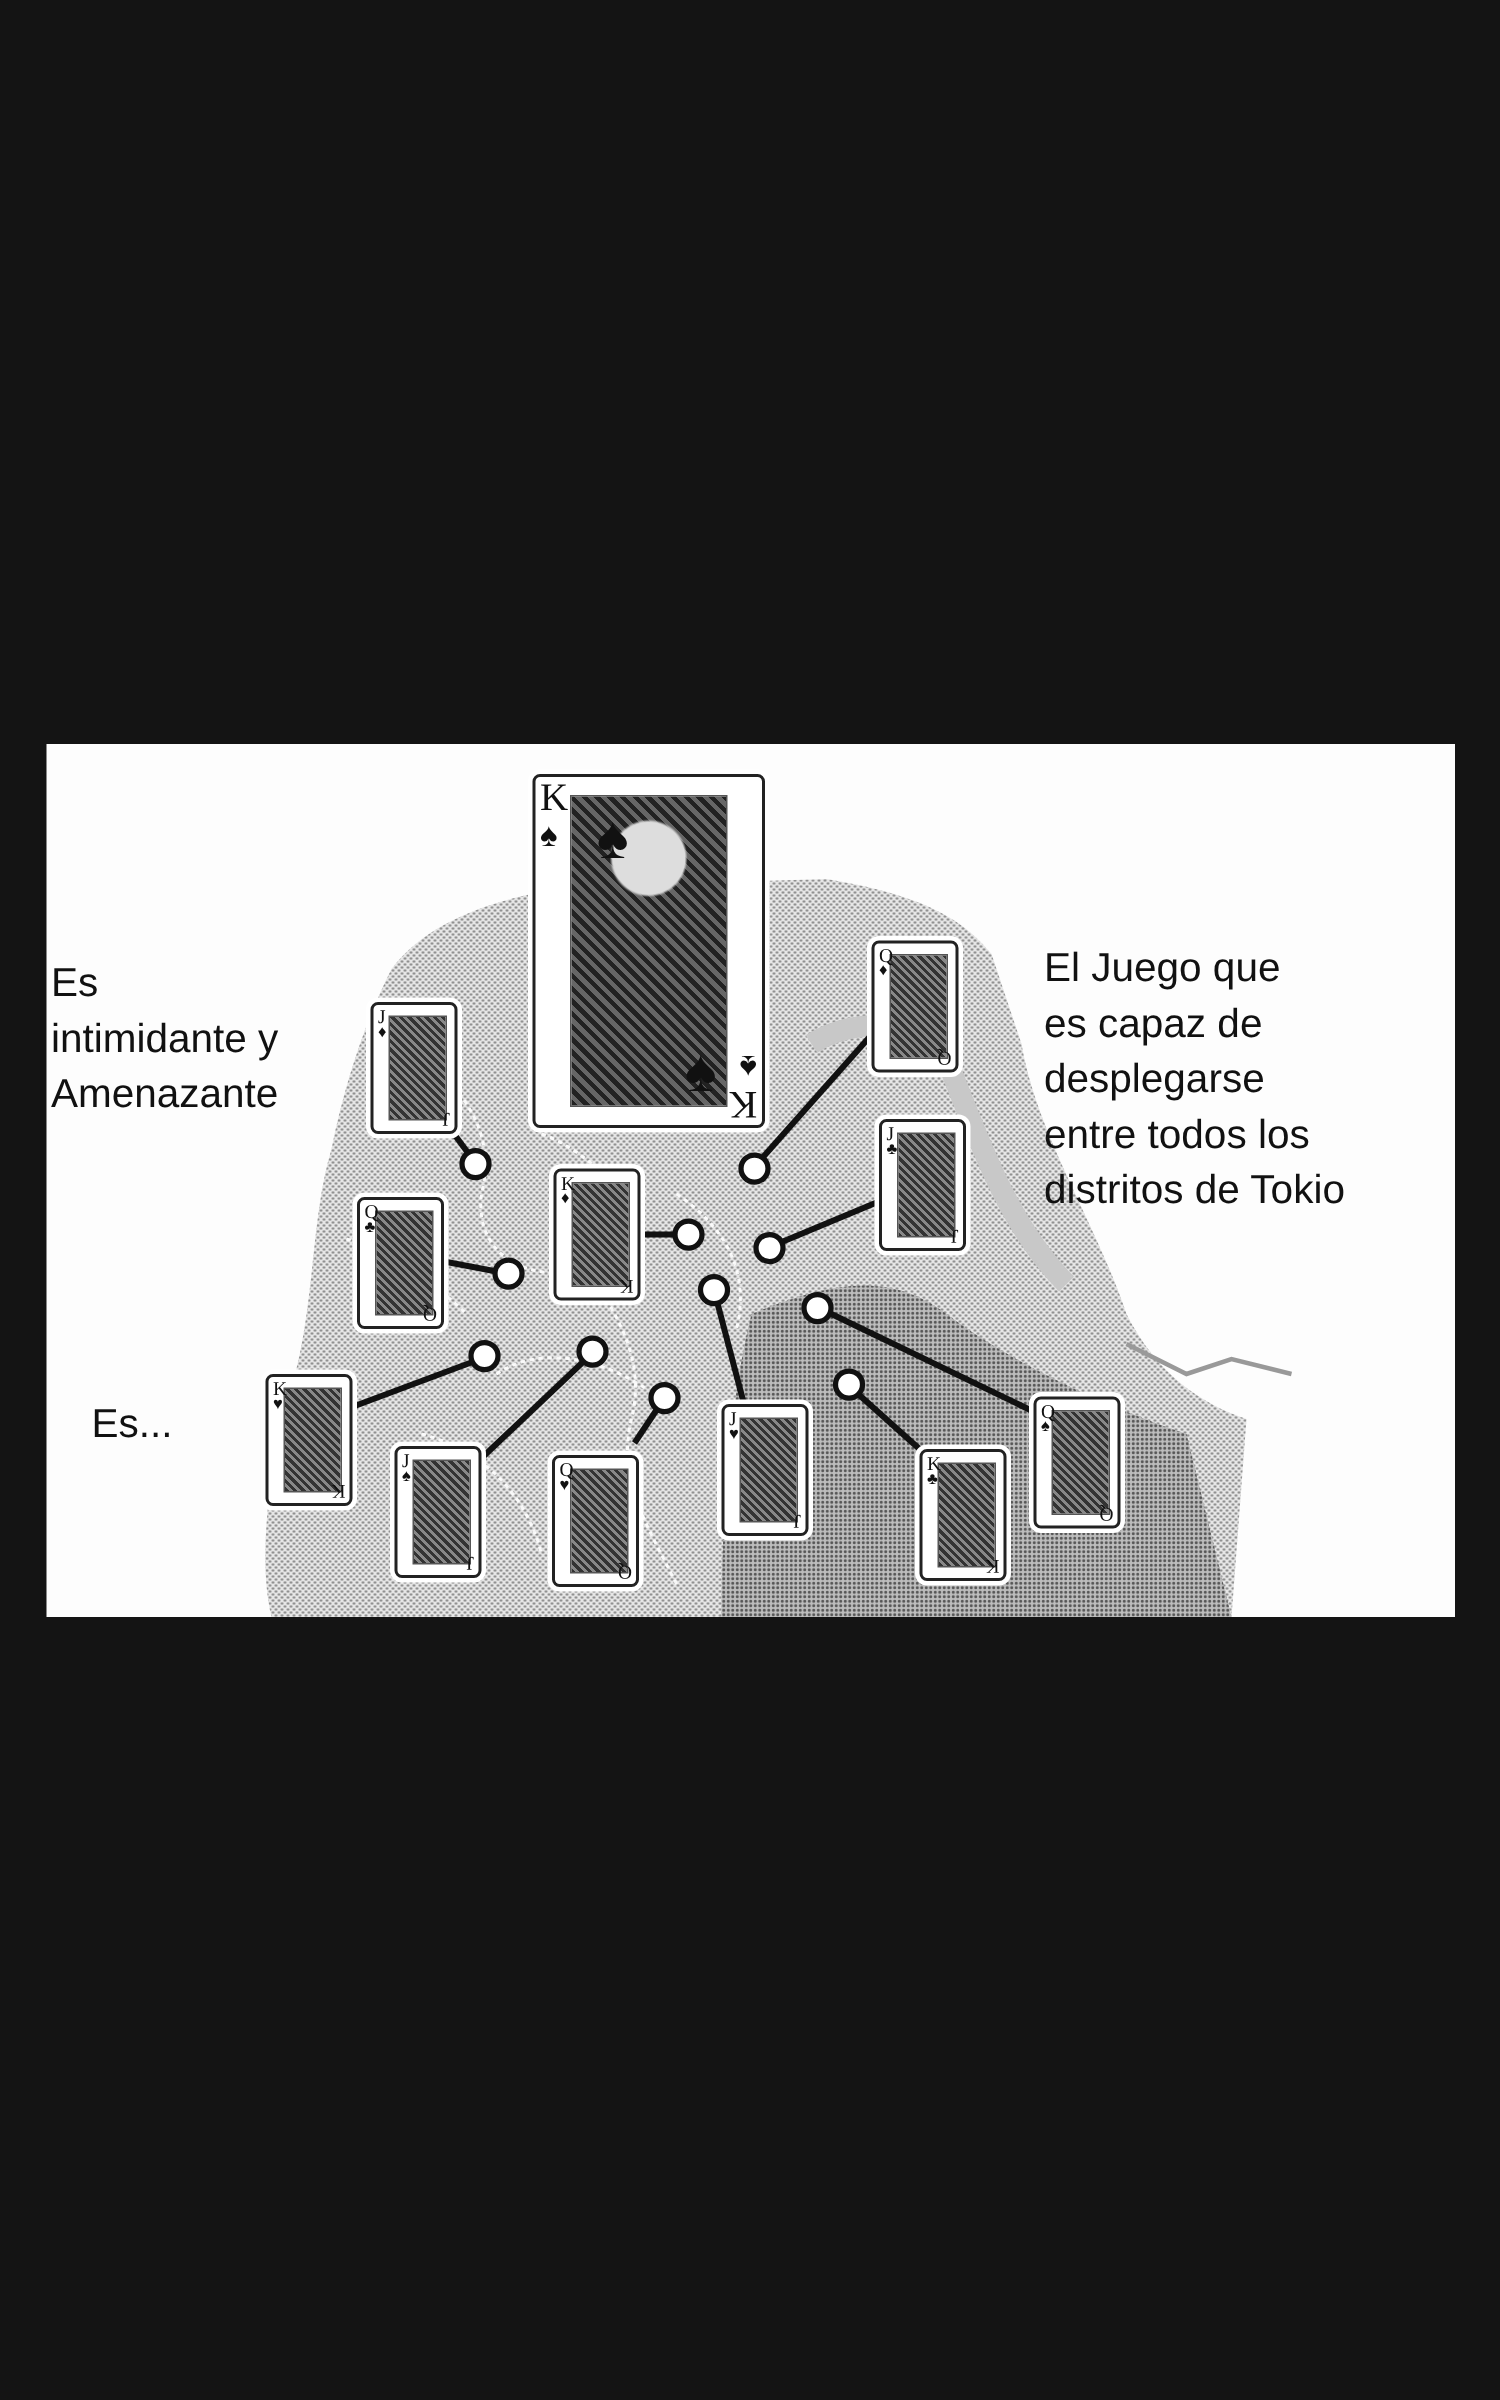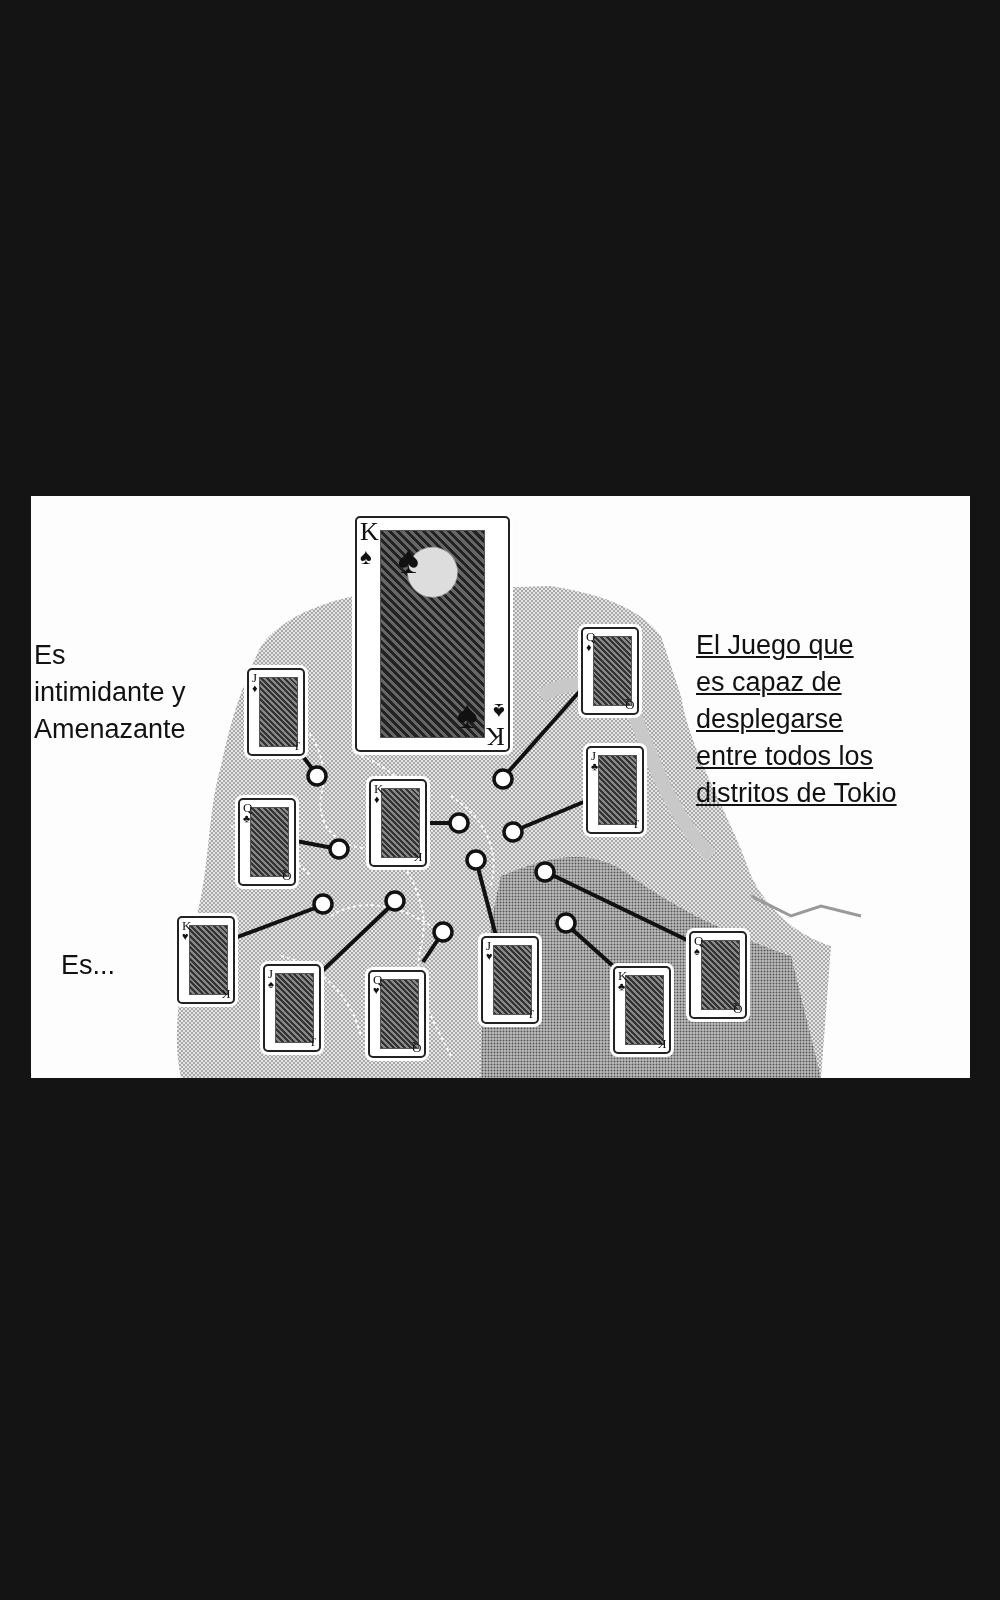--- a/index.html
+++ b/index.html
@@ -122,22 +122,22 @@
       <circle cx="292" cy="408" r="9"></circle>
       <circle cx="364" cy="405" r="9"></circle>
       <circle cx="412" cy="436" r="9"></circle>
       <circle cx="535" cy="427" r="9"></circle>
     </g>
   </svg>
 
   <div class="caption" style="left:3px; top:141px; width:180px;">Es
 intimidante y
 Amenazante</div>
-  <div class="caption" style="left:30px; top:451px; width:80px;">Es...</div>
-  <div class="caption" style="left:665px; top:131px; width:240px;text-decoration:underline;">El Juego que
+  <div class="caption" style="left:30px; top:435px; width:80px;">Es...</div>
+  <div class="caption" style="left:665px; top:131px; width:240px;">El Juego que
  es capaz de
 desplegarse
 entre todos los
 distritos de Tokio</div>
 
   <div class="card big" style="left:324px; top:20px; width:151px; height:232px;">
     <div class="inner"></div>
     <span class="rank">K</span>
     <span class="suit-top">♠</span>
     <span class="pip-big">♠</span>

